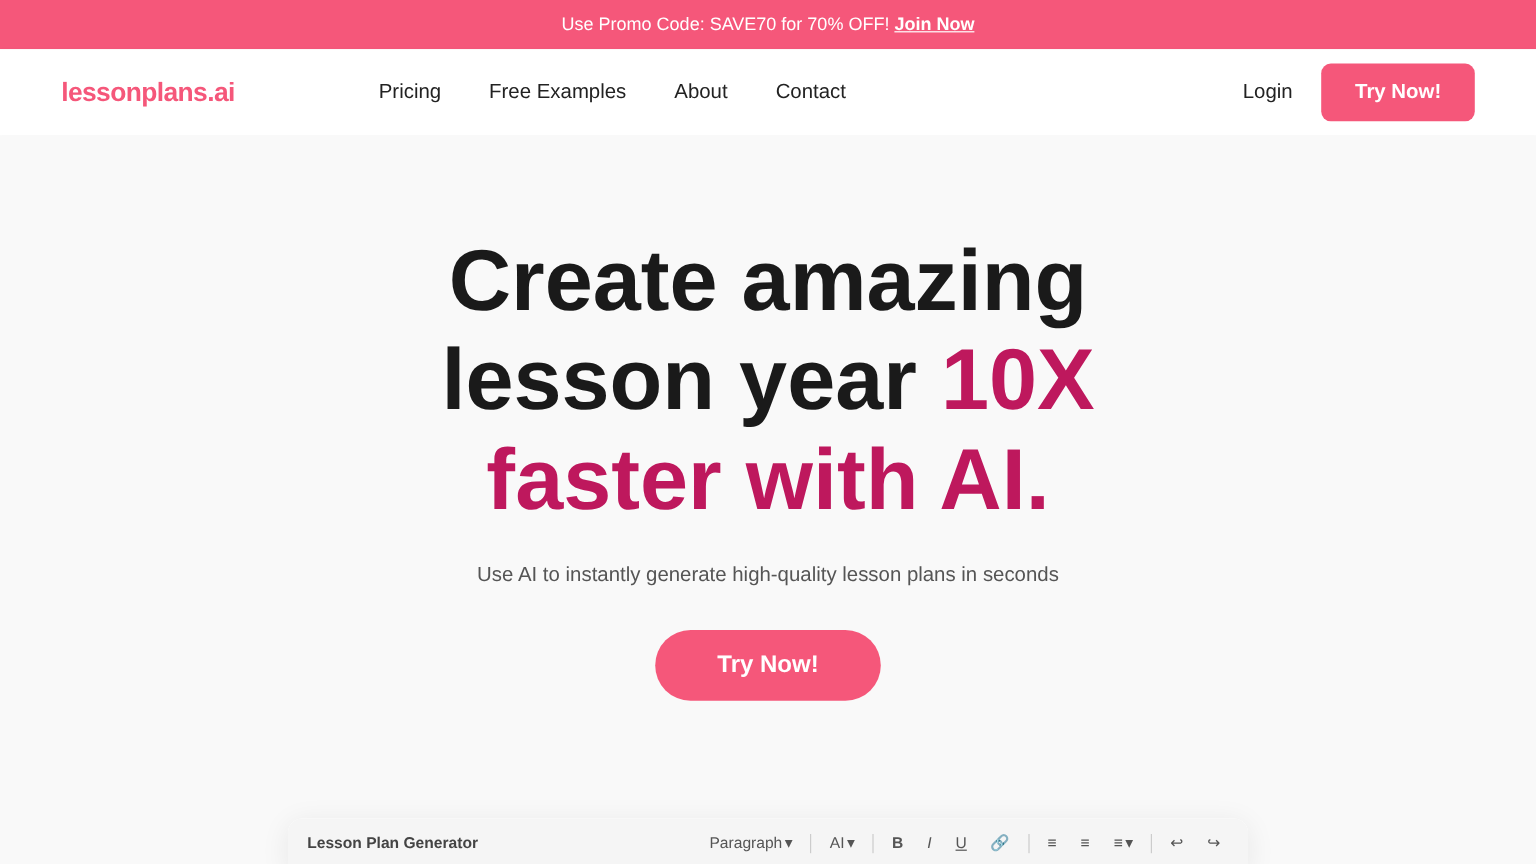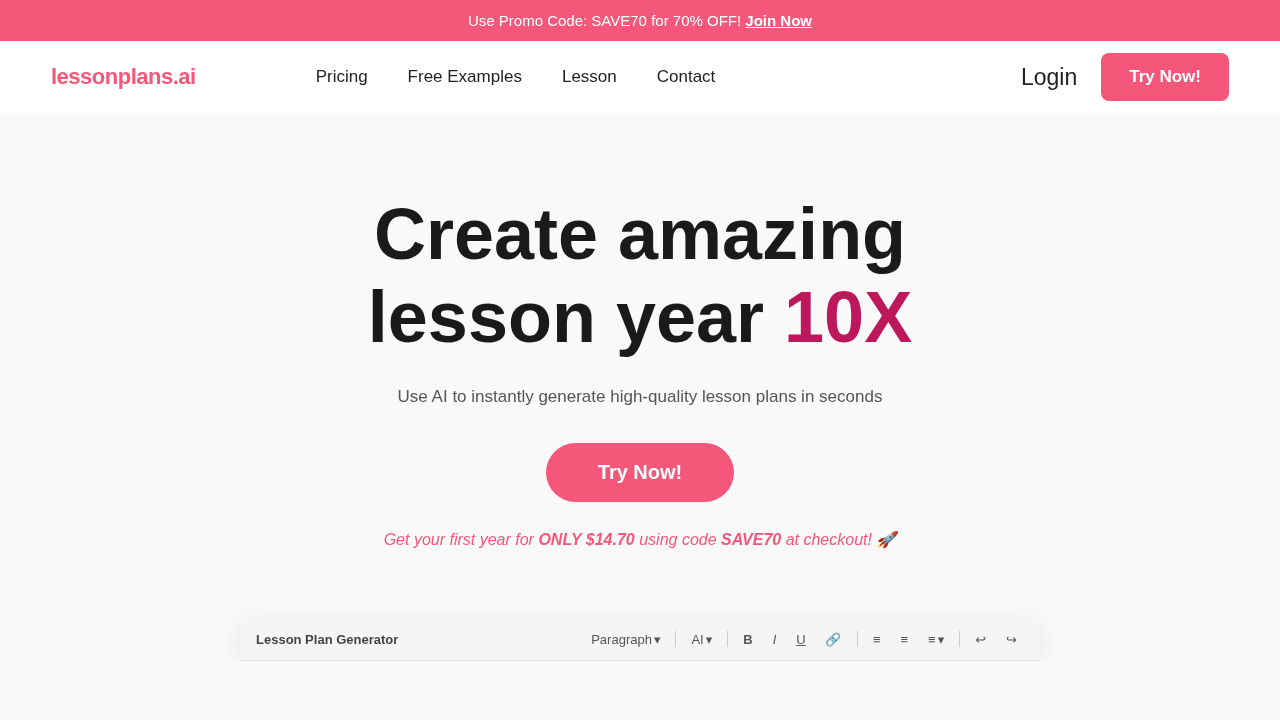--- a/index.html
+++ b/index.html
@@ -51,21 +51,21 @@
       font-weight: 500;
     }
     .nav-right {
       display: flex;
       align-items: center;
       gap: 24px;
     }
     .login-link {
       text-decoration: none;
       color: #222;
-      font-size: 23px;
+      font-size: 17px;
       font-weight: 500;
       margin-left: 44px;
     }
     .try-now-btn {
       background: #f5577a;
       color: white;
       border: none;
       border-radius: 8px;
       padding: 14px 28px;
       font-size: 17px;
@@ -176,40 +176,38 @@
   <a href="#">Join Now</a>
 </div>
 
 <nav>
   <div class="logo">
     <span>lessonplans</span><span style="color:#f5577a;">.ai</span>
   </div>
   <div class="nav-links">
     <a class="nav-link" href="#">Pricing</a>
     <a class="nav-link" href="#">Free Examples</a>
-    <a class="nav-link" href="#">Lesson</a>
+    <a class="nav-link" href="#">About</a>
     <a class="nav-link" href="#">Contact</a>
   </div>
   <div class="nav-right">
     <a class="login-link" href="#">Login</a>
     <button class="try-now-btn">Try Now!</button>
   </div>
 </nav>
 
 <section class="hero">
   <h1>
     <span>Create amazing</span><br>
     <span>lesson year </span><span class="highlight">10X</span><br>
+    <span class="highlight">faster with AI.</span>
   </h1>
   <p class="subtitle">Use AI to instantly generate high-quality lesson plans in seconds</p>
   <button class="hero-cta">Try Now!</button>
   <br>
-  <div class="promo-text">
-    <span>Get your first year for </span><strong>ONLY $14.70</strong><span> using code </span><strong>SAVE70</strong><span> at checkout! 🚀</span>
-  </div>
 </section>
 
 <div class="lesson-card-container">
   <div class="lesson-card">
     <div class="lesson-card-header">
       <span>Lesson Plan Generator</span>
       <div class="toolbar">
         <button class="toolbar-item">
           <span>Paragraph</span>
           <span>▾</span>

